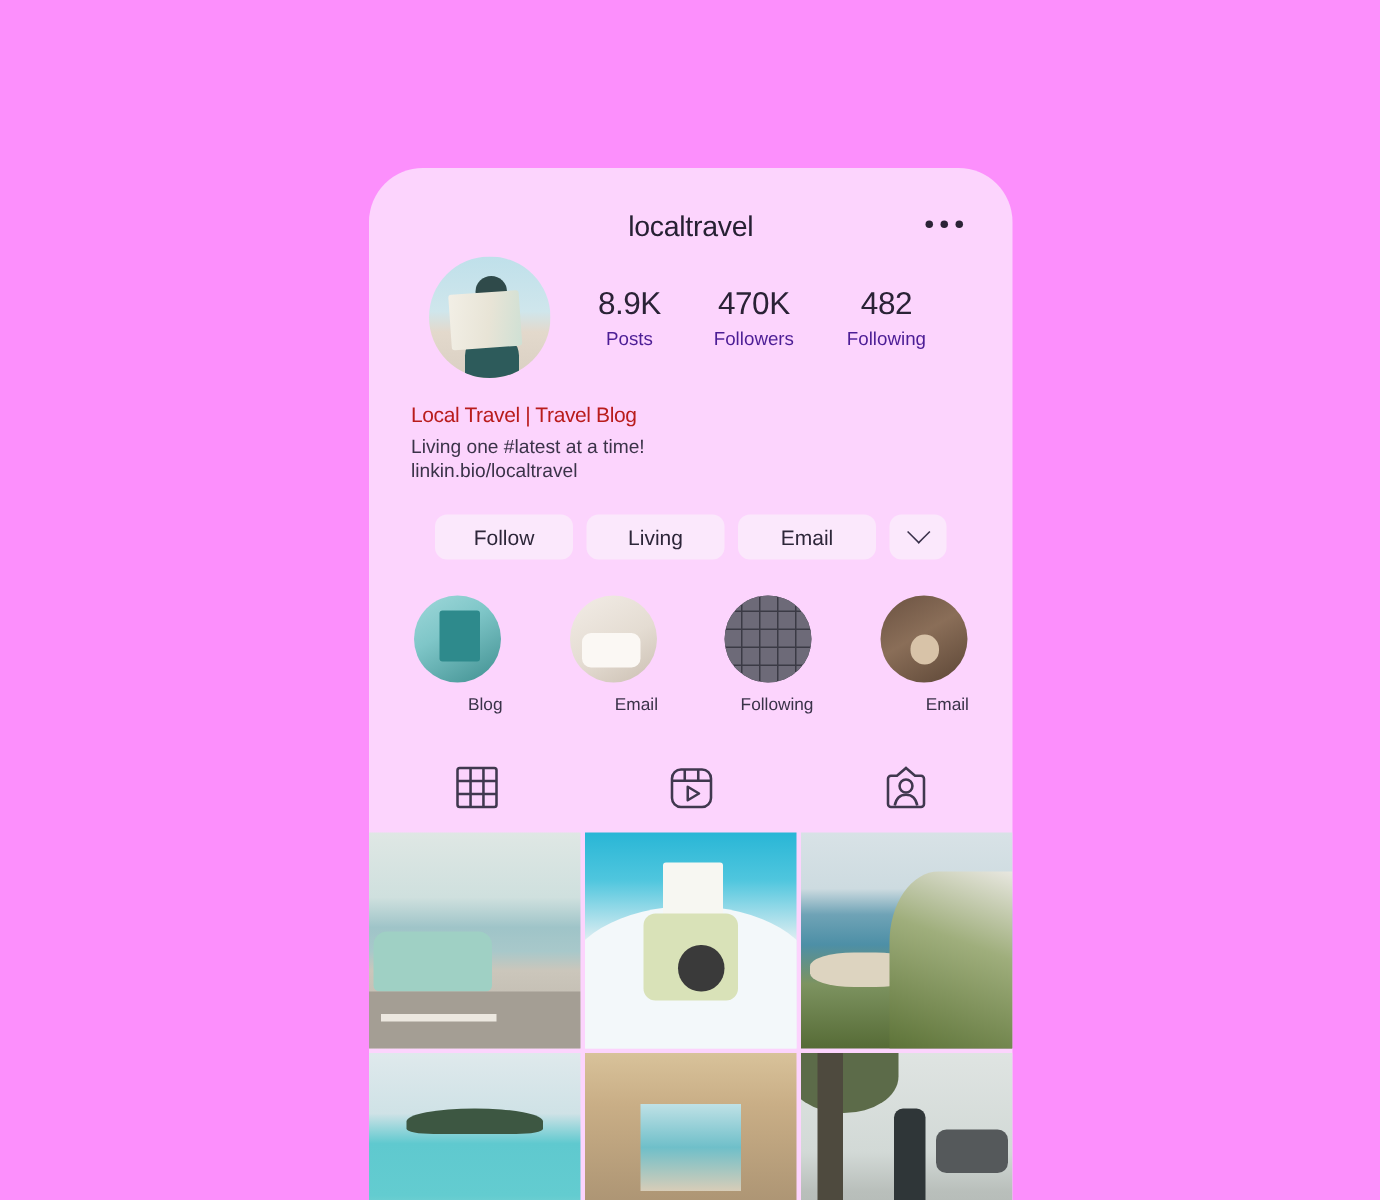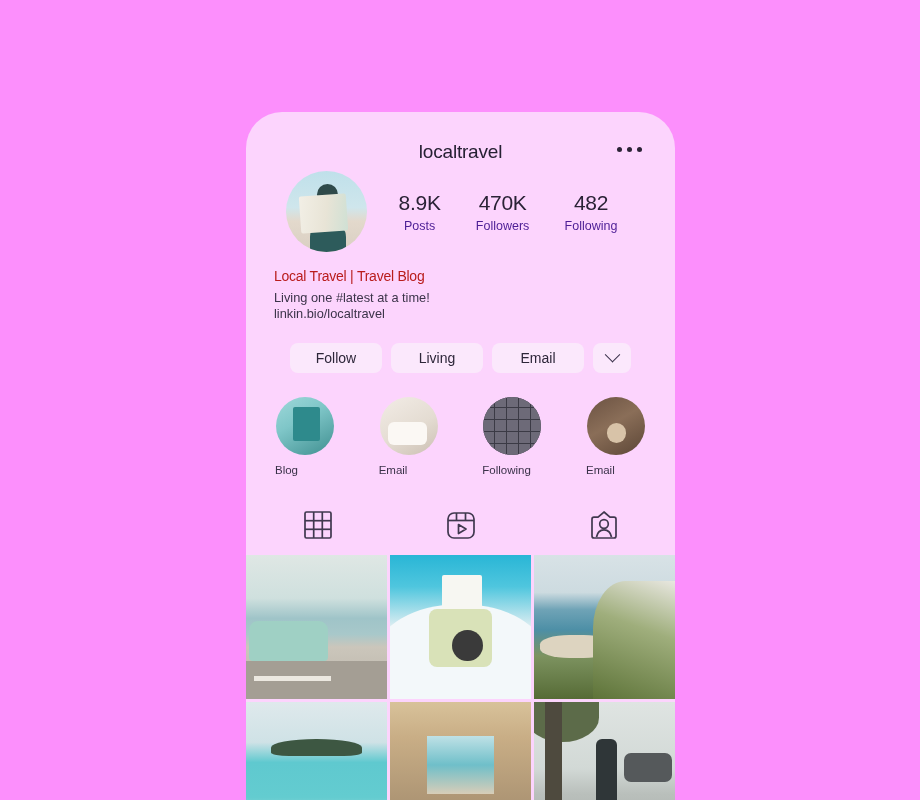--- a/index.html
+++ b/index.html
@@ -161,21 +161,21 @@
     transform: rotate(45deg) translate(-2px,-2px);
   }
 
   
   .highlights {
     display: flex;
     justify-content: space-between;
     padding: 0 29px;
     margin-top: 24px;
   }
-  .hl { width: 60px; text-align: left; }
+  .hl { width: 60px; text-align: right; }
   .hl-circle {
     width: 58px; height: 58px;
     border-radius: 50%;
     overflow: hidden;
     position: relative;
     margin: 0 auto;
   }
   .hl-label {
     font-size: 11.5px;
     color: #3a3249;

